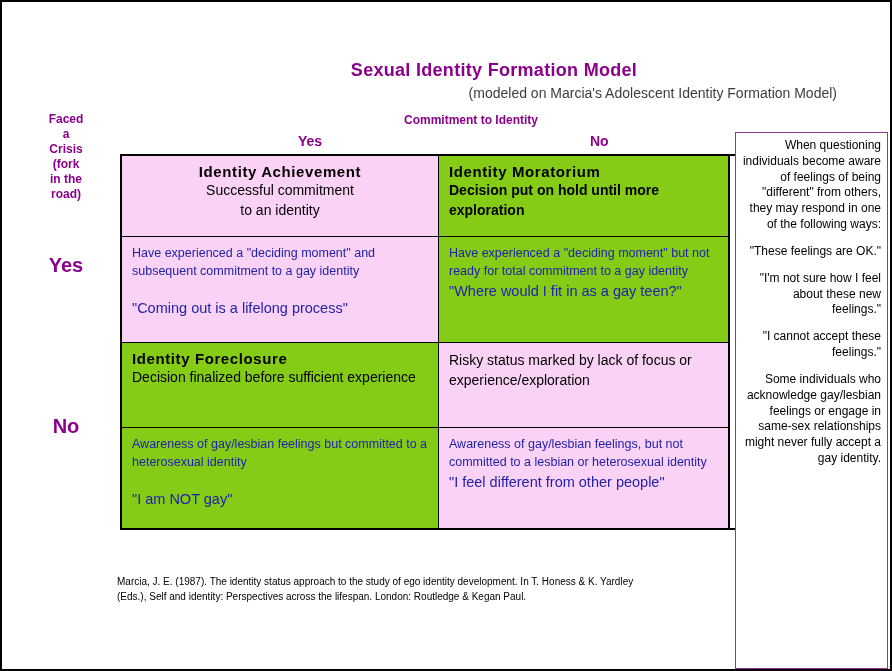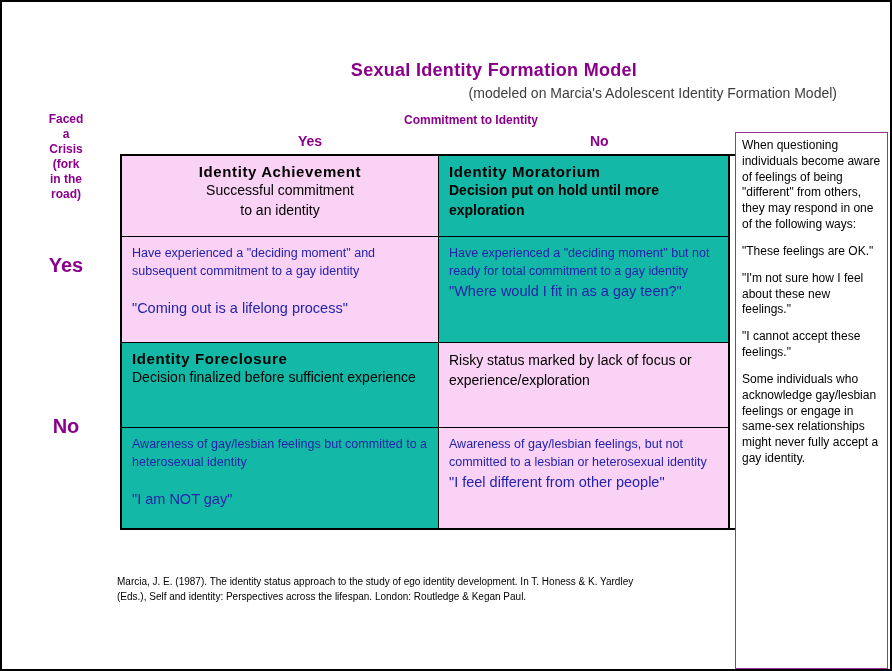--- a/index.html
+++ b/index.html
@@ -22,21 +22,21 @@
   .row-axis-title{left:18px;top:110px;width:92px;text-align:center;
                   font-size:12px;font-weight:bold;color:var(--purple,#8b008b);line-height:15px;}
   .row-label{left:18px;width:92px;text-align:center;font-size:20px;font-weight:bold;
              color:var(--purple,#8b008b);}
   .row-label.yes{top:252px;}
   .row-label.no{top:413px;}
 
   
   .matrix{left:118px;top:152px;width:610px;height:376px;border:2px solid #000;
           box-sizing:border-box;display:grid;grid-template-columns:317px 1fr;
-          grid-template-rows:81px 106px 85px 1fr;background:#14b8a6;}
+          grid-template-rows:81px 106px 85px 1fr;background:#84cc16;}
   .cell{box-sizing:border-box;border-right:1px solid #000;border-bottom:1px solid #000;
         padding:7px 10px 5px 10px;overflow:hidden;}
   .cell.last-col{border-right:none;}
   .cell.last-row{border-bottom:none;}
   .cell.pink{background:var(--pink,#fad2f5);}
   .q-title{font-size:15px;font-weight:bold;color:#000;letter-spacing:0.6px;}
   .q-sub{font-size:14px;color:#000;line-height:1.45;}
   .q-sub.bold{font-weight:bold;}
   .cell.center{text-align:center;}
   .desc{font-size:12.5px;color:var(--blue,#2222aa);line-height:1.45;}
@@ -50,21 +50,21 @@
   .connector.bottom{left:727px;top:526px;}
 
   
   .citation{left:115px;top:572px;width:600px;font-size:10px;color:#000;line-height:1.5;}
   .citation div{white-space:nowrap;}
   .citation .underline{}
 
   
   .sidebar{left:733px;top:130px;width:153px;height:537px;box-sizing:border-box;
            border:1px solid var(--violet,#993399);background:#fff;padding:5px 6px;}
-  .sidebar p{margin:0 0 11px 0;font-size:12px;line-height:1.32;color:#000;}
+  .sidebar p{margin:0 0 11px 0;font-size:12px;line-height:1.32;color:#000;text-align:right;}
 </style>
 </head>
 <body>
 
 <div class="slide">
 
   <div class="abs title">Sexual Identity Formation Model</div>
   <div class="abs subtitle">(modeled on Marcia's Adolescent Identity Formation Model)</div>
 
   <div class="abs col-axis-title">Commitment to Identity</div>

